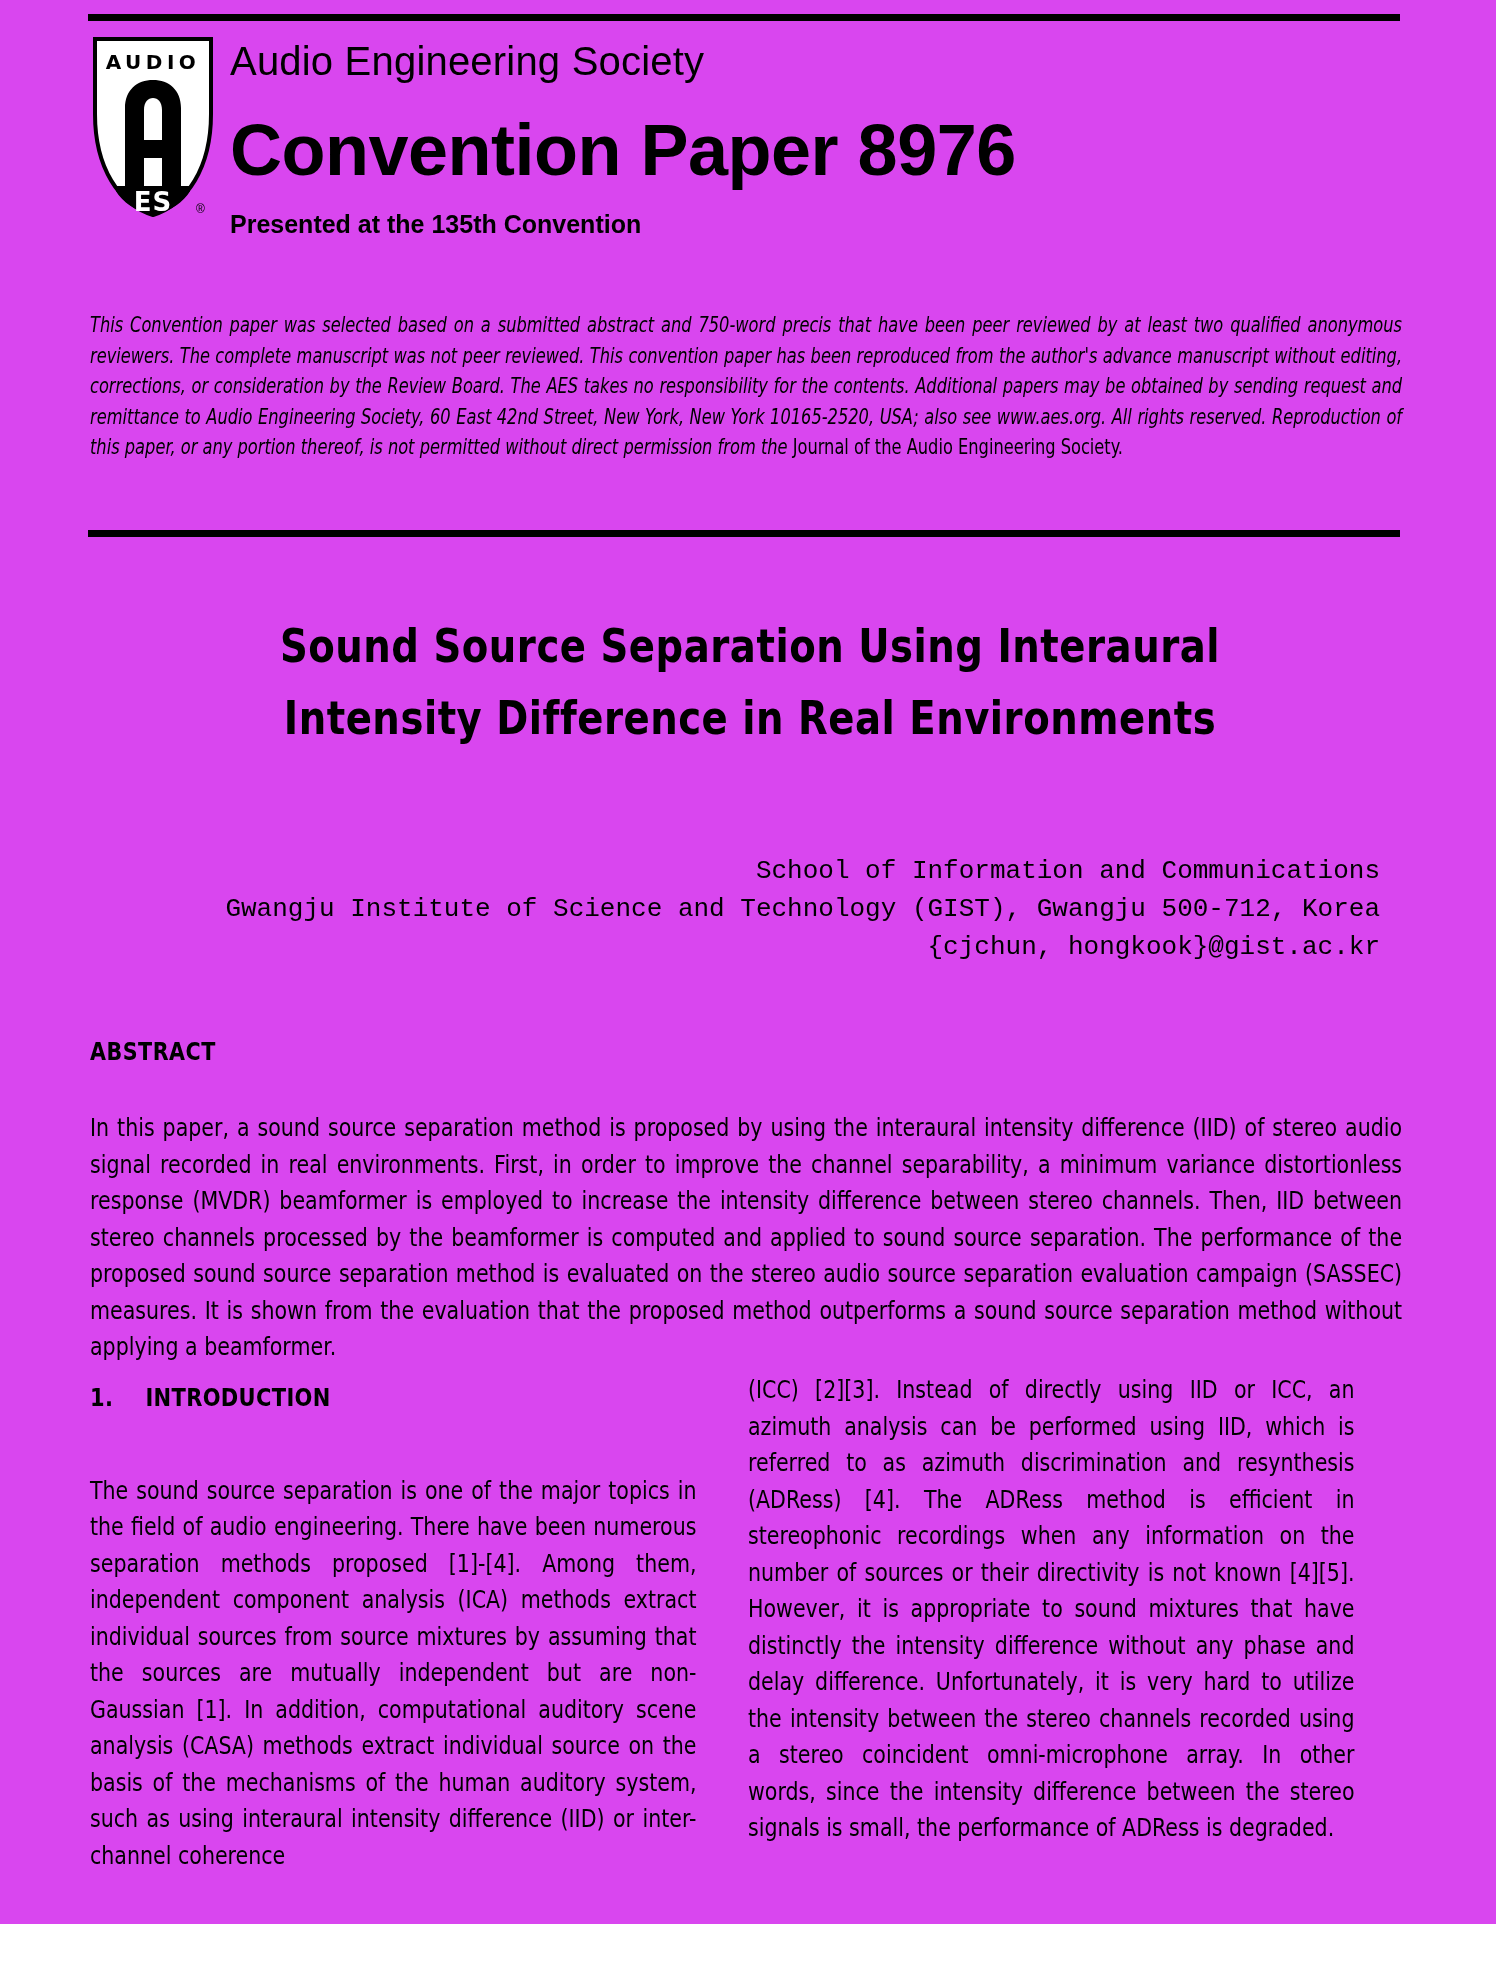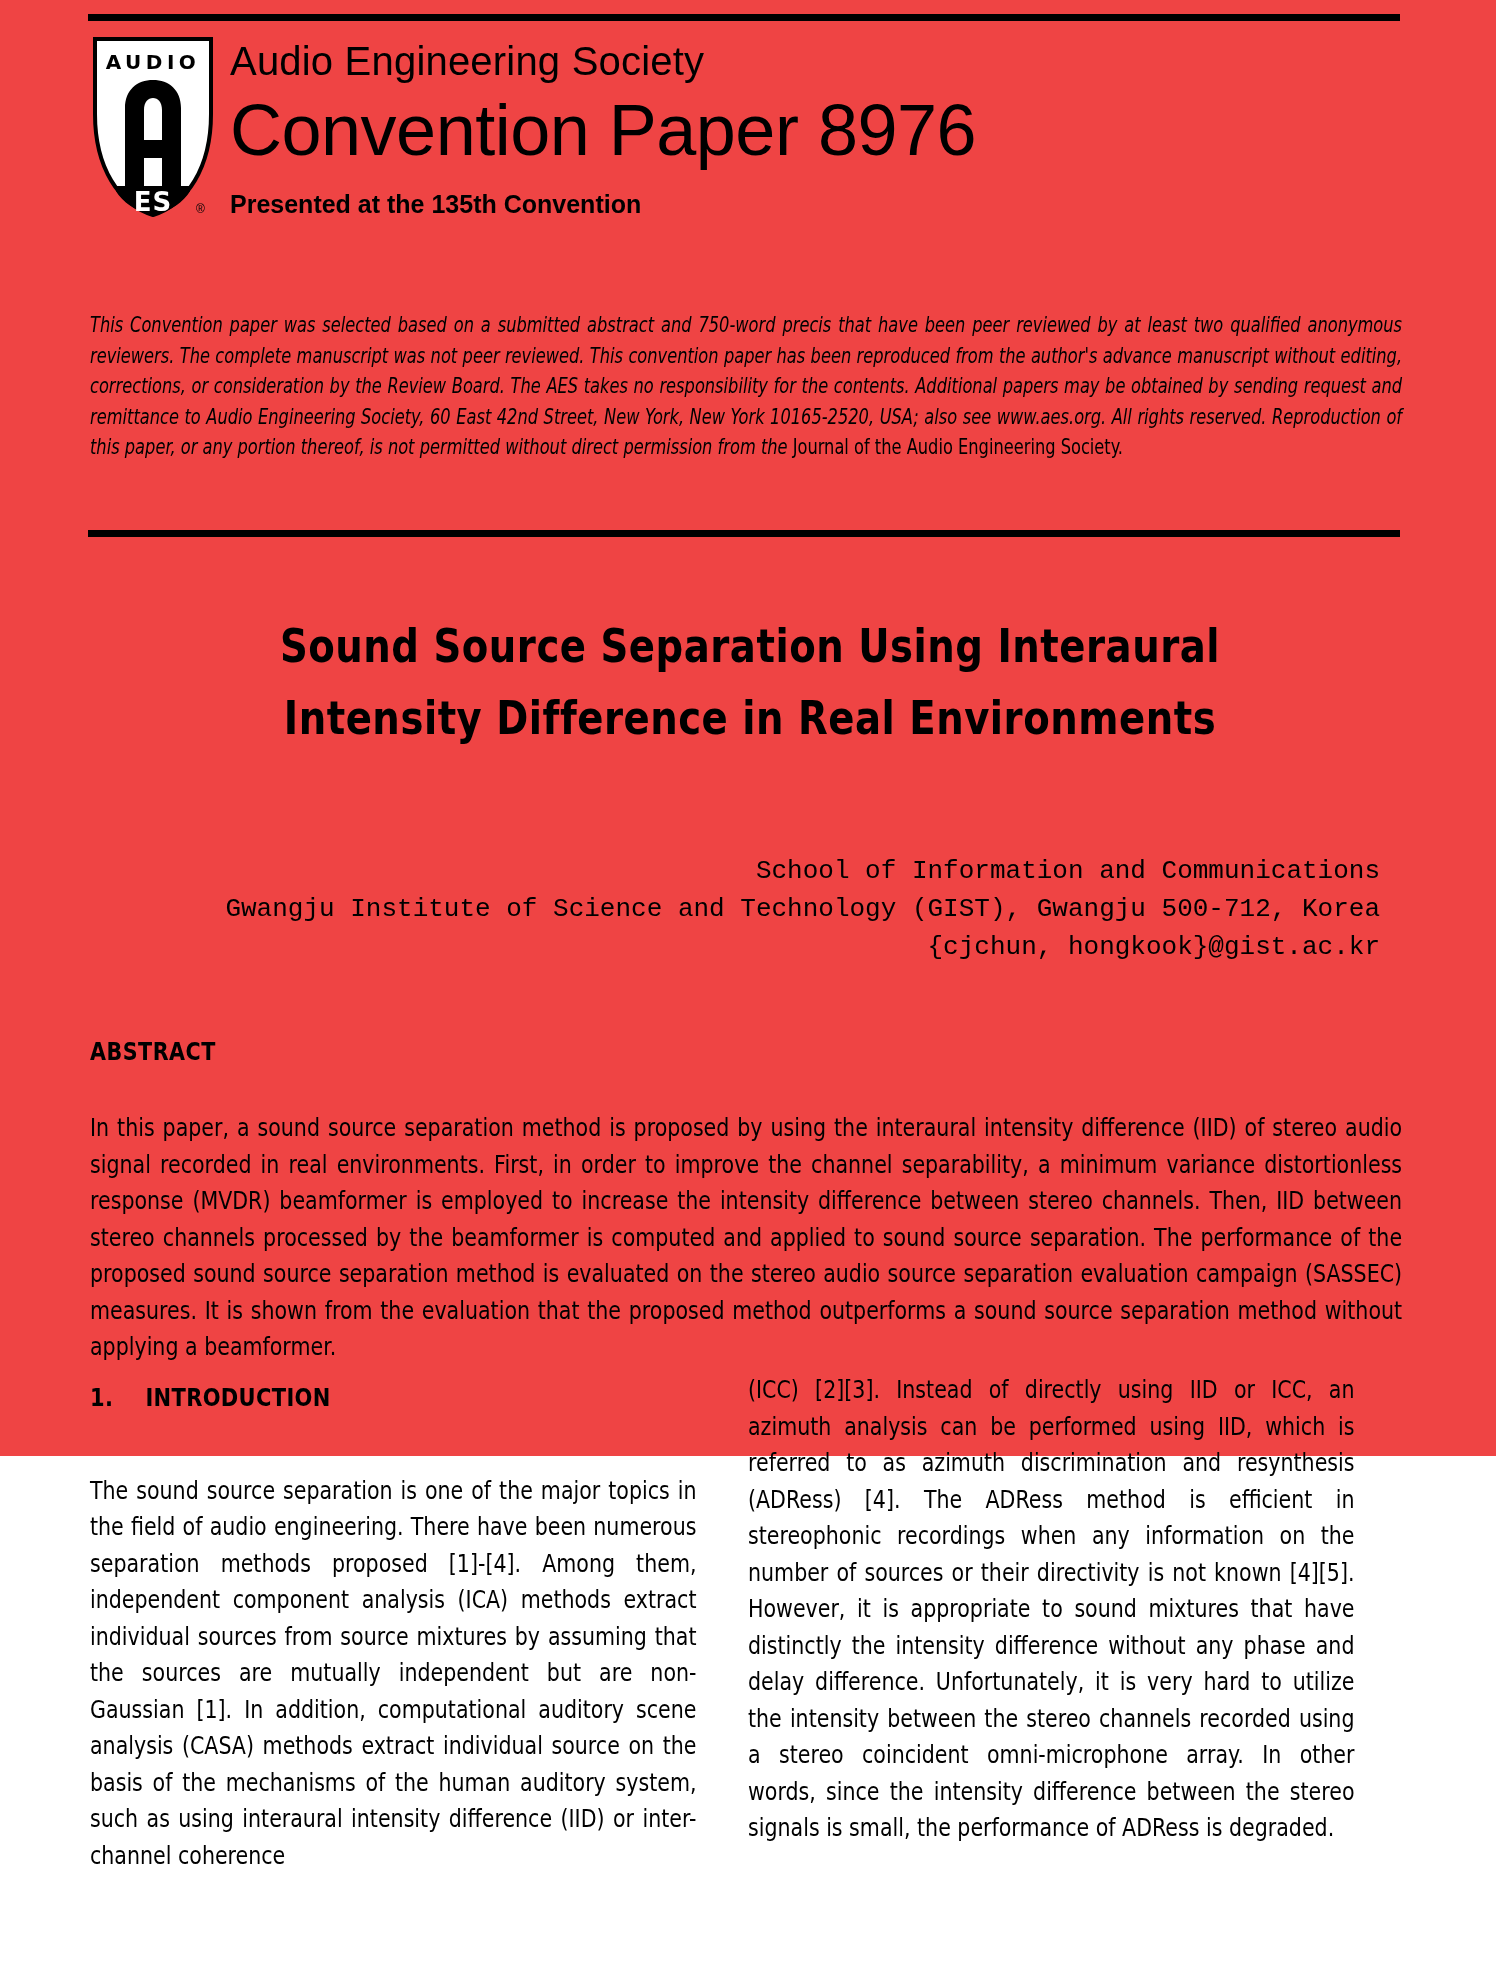--- a/index.html
+++ b/index.html
@@ -12,22 +12,22 @@
     height: 1980px;
     font-family: "Liberation Sans", sans-serif;
     color: #000000;
     position: relative;
     overflow: hidden;
   }
   .page {
     position: absolute;
     left: 0; top: 0;
     width: 1496px;
-    height: 1456px;
-    background: #ef4444;
+    height: 1924px;
+    background: #d946ef;
   }
 
   
   .rule-top {
     position: absolute;
     left: 88px;
     top: 14px;
     width: 1312px;
     height: 7px;
     background: #000;
@@ -63,23 +63,23 @@
     font-family: "Liberation Sans", sans-serif;
     font-size: 40px;
     line-height: 46px;
     letter-spacing: 0.2px;
     font-weight: 400;
   }
   .paper-title-big {
     font-family: "Liberation Sans", sans-serif;
     font-size: 72px;
     line-height: 84px;
-    font-weight: 400;
+    font-weight: 700;
     letter-spacing: -0.5px;
-    margin-top: 4px;
+    margin-top: 24px;
   }
   .presented {
     margin-top: 16px;
     font-family: "Liberation Sans", sans-serif;
     font-size: 25px;
     line-height: 33px;
     font-weight: 700;
   }
 
   

